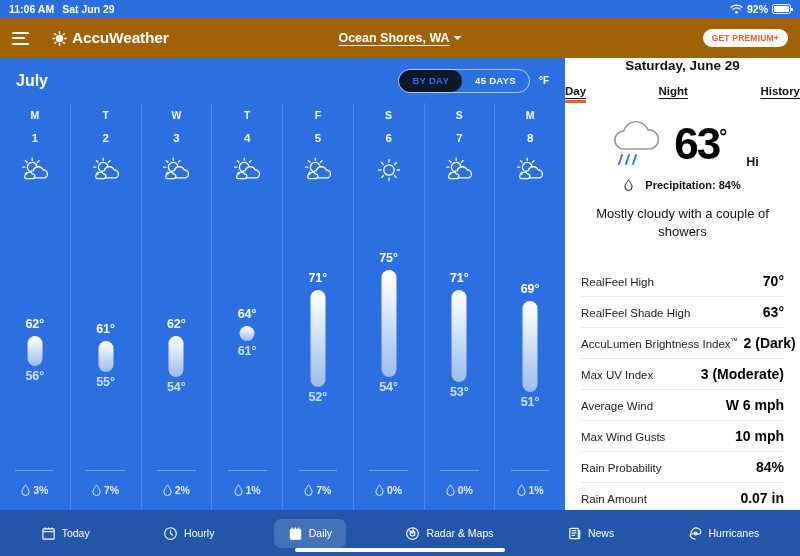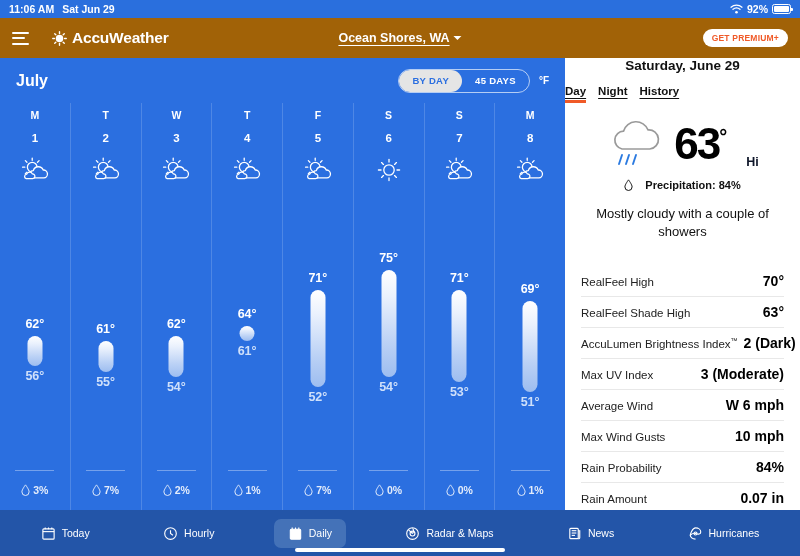--- a/index.html
+++ b/index.html
@@ -64,21 +64,21 @@
   .month { color: #fff; font-size: 16px; font-weight: bold; }
   .seg-wrap { position: absolute; right: 16px; display: flex; align-items: center; gap: 9px; }
   .segmented {
     display: flex; border: 1.2px solid rgba(255,255,255,.65); border-radius: 13px;
     height: 24px; overflow: hidden; background: transparent;
   }
   .seg {
     display: flex; align-items: center; padding: 0 13px; font-size: 9.5px; font-weight: bold;
     color: #fff; cursor: pointer; letter-spacing: 0.3px;
   }
-  .seg.active { background: #e5e5e5; color: #2b6fe0; border-radius: 13px; }
+  .seg.active { background: #0f172a; color: #2b6fe0; border-radius: 13px; }
   .unit { color: #fff; font-size: 10px; font-weight: bold; }
 
   .columns { flex: 1; display: flex; position: relative; }
   .col {
     flex: 1; position: relative; display: flex; flex-direction: column; align-items: center;
     border-left: 1px solid rgba(255,255,255,.17);
   }
   .col:first-child { border-left: none; }
   .dow { color: #fff; font-size: 10.5px; font-weight: bold; margin-top: 6px; }
   .dom { color: #fff; font-size: 11.5px; font-weight: bold; margin-top: 11px; }
@@ -103,21 +103,21 @@
   }
   .precip-row::before {
     content: ""; position: absolute; top: 0; left: 22%; right: 22%;
     height: 1px; background: rgba(255,255,255,.35);
   }
   .precip { display: flex; align-items: center; gap: 3px; color: #e3ecfb; font-size: 10.5px; font-weight: bold; }
 
   
   .detail { width: 235px; background: #fff; display: flex; flex-direction: column; min-height: 0; }
   .detail-date { text-align: center; font-size: 13.5px; font-weight: bold; color: #111; }
-  .dtabs { display: flex; justify-content: flex-start; gap: 12px; margin-top: 12px; }
+  .dtabs { display: flex; justify-content: space-between; gap: 18px; margin-top: 12px; }
   .dtab {
     font-size: 11.5px; font-weight: bold; color: #111; text-decoration: underline;
     text-underline-offset: 3px; padding-bottom: 6px; cursor: pointer; position: relative;
   }
   .dtab.active::after {
     content: ""; position: absolute; left: 0; right: 0; bottom: 0; height: 2.6px; background: #f05a28;
   }
   .dsep { height: 1px; background: #e2e2e2; }
   .cur-block { display: flex; align-items: center; justify-content: center; gap: 6px; margin-top: 16px; }
   .cur-temp { font-size: 44px; font-weight: bold; color: #000; line-height: .9; letter-spacing: -2px; }

